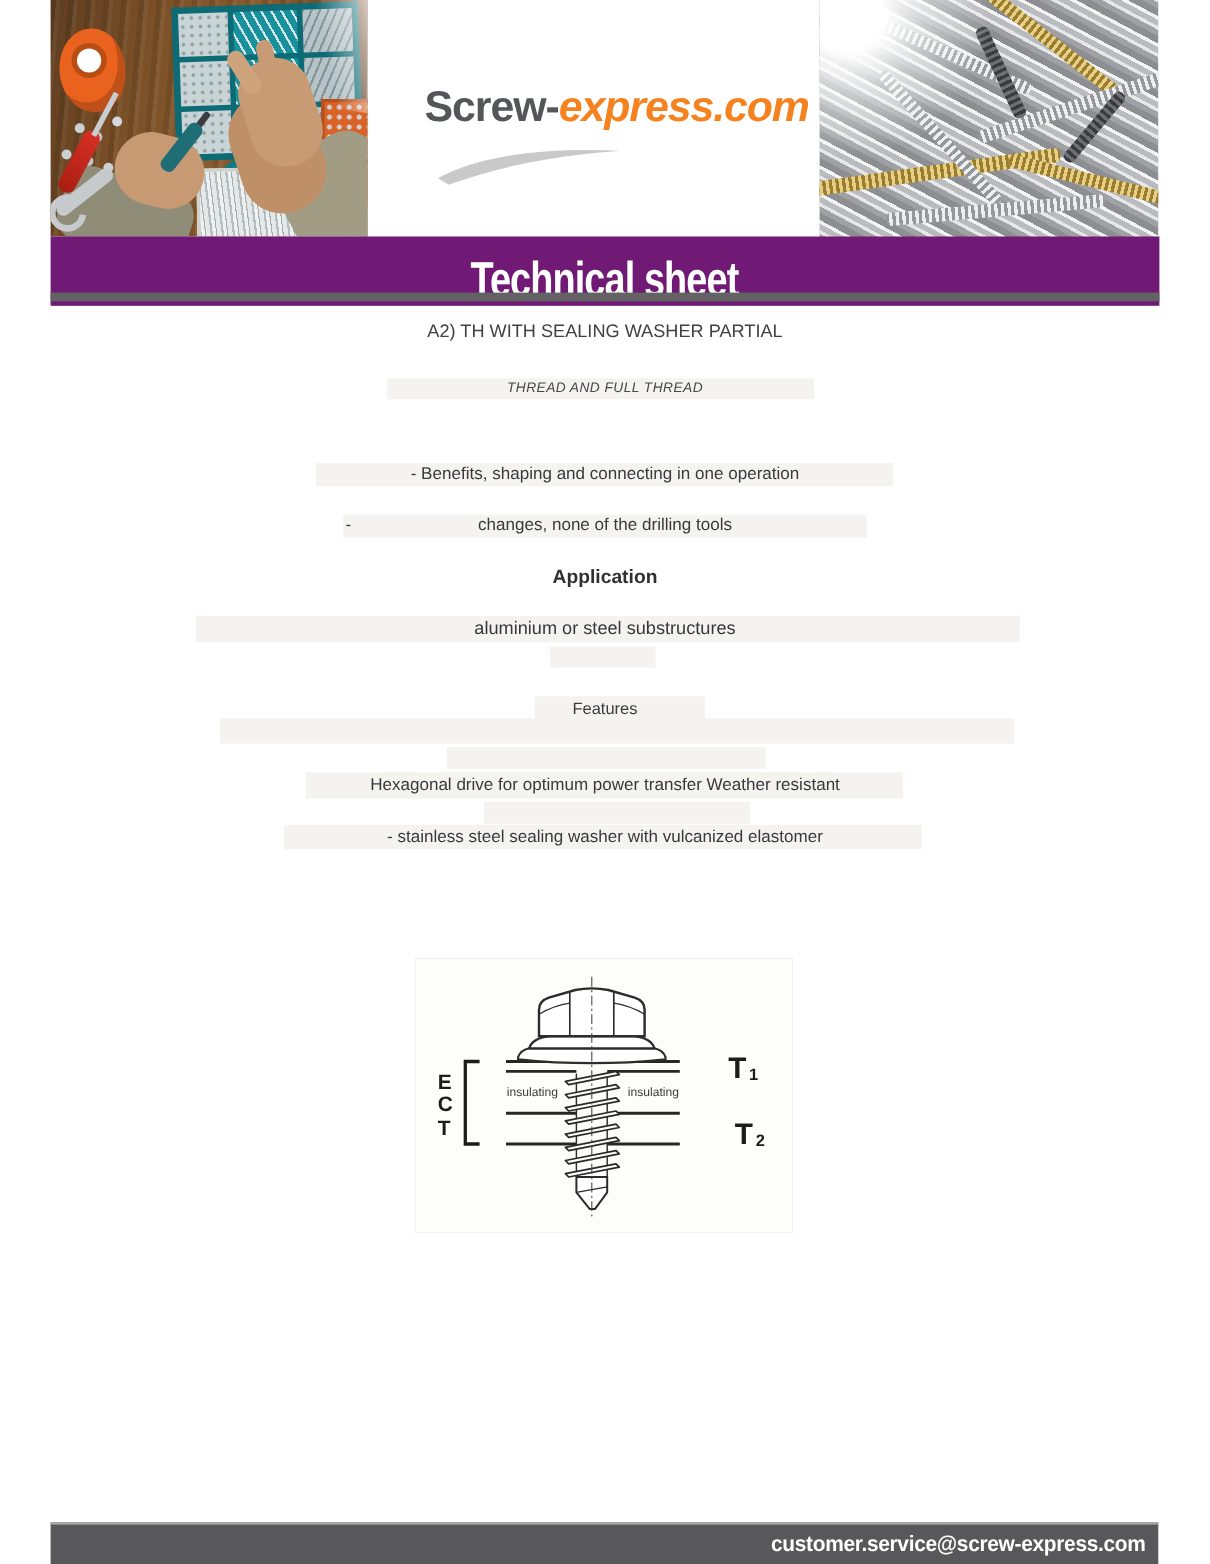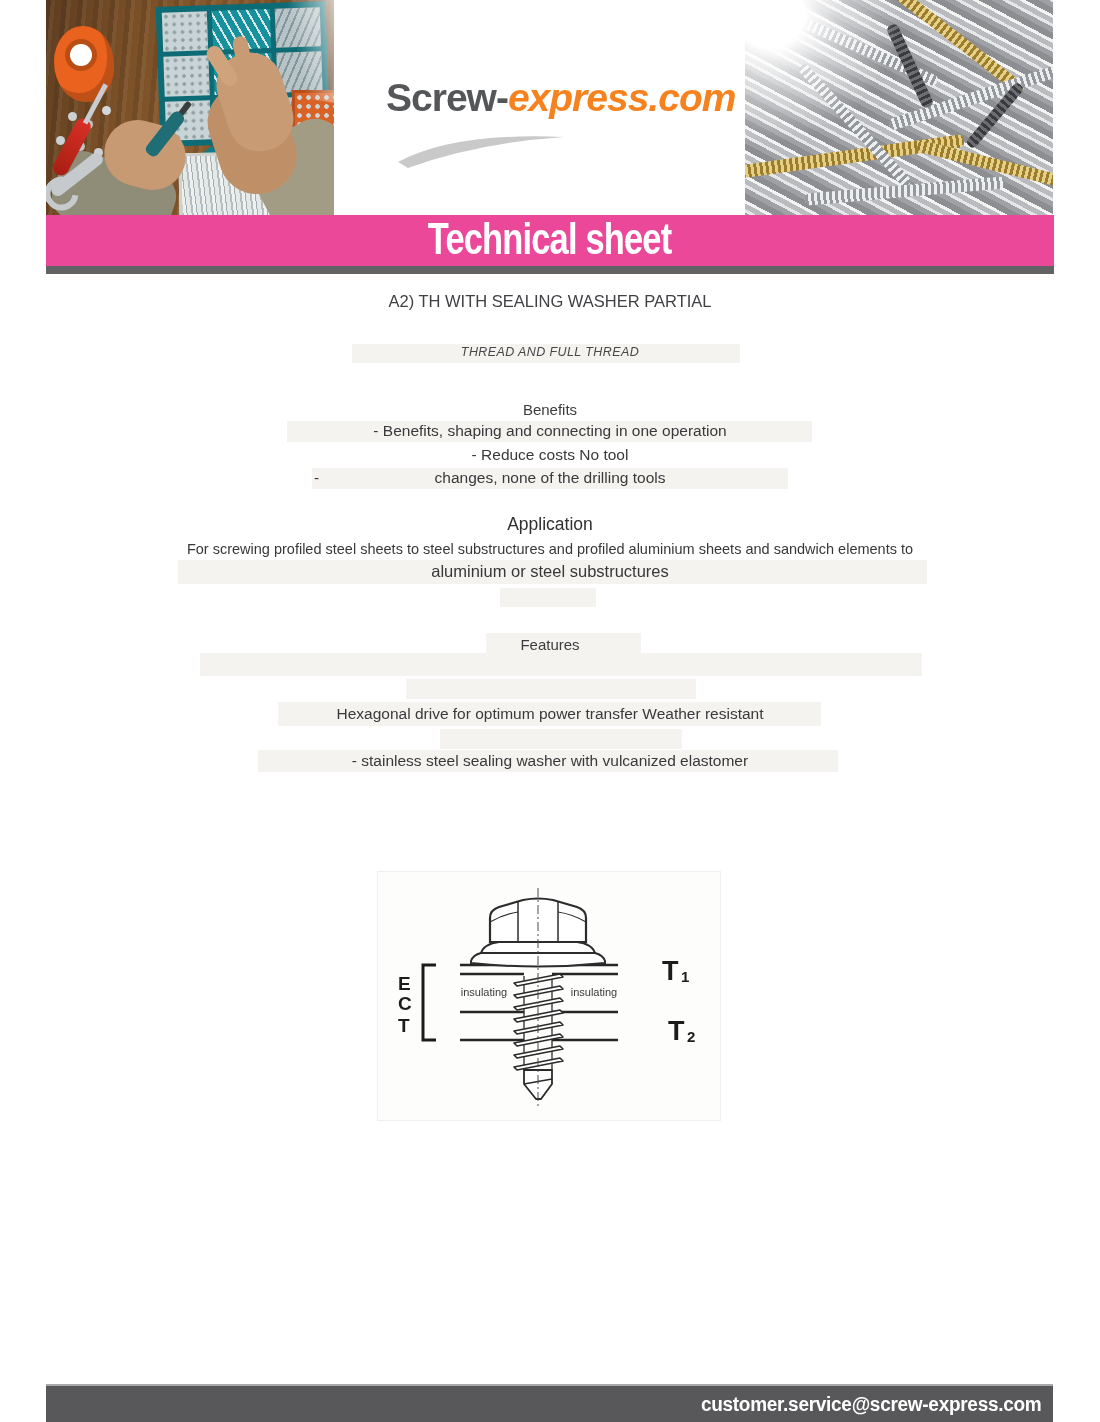--- a/index.html
+++ b/index.html
@@ -71,34 +71,34 @@
   .photo-right::after{content:"";position:absolute;inset:0;
     background:radial-gradient(circle at 8% 6%,#ffffff 0 34px,rgba(255,255,255,.55) 70px,rgba(255,255,255,0) 130px);}
 
   
   .logo{left:386px;top:76px;font-size:39px;font-weight:bold;letter-spacing:-1px;white-space:nowrap;}
   .logo .p1{color:#55565a;}
   .logo .p2{color:#f5821f;font-style:italic;}
   .swoosh{left:392px;top:128px;}
 
   
-  .banner{left:46px;top:215px;width:1008px;height:51px;background:#ec4899;display:flex;
-    align-items:flex-start;justify-content:center;}
+  .banner{left:46px;top:215px;width:1008px;height:63px;background:#701a75;display:flex;
+    align-items:flex-end;justify-content:center;}
   .banner span{display:inline-block;color:#fff;font-weight:bold;font-size:42px;letter-spacing:-1px;
     transform:scaleX(.82) scaleY(1.06);}
   .strip{left:46px;top:266px;width:1008px;height:8px;background:#626264;}
 
   
   .ctext{left:46px;width:1008px;text-align:center;z-index:2;}
   .band{background:#f4f3f0;z-index:1;}
   .title{top:288px;font-size:16.5px;line-height:26px;color:#414044;}
   .subtitle{top:345px;font-size:12.5px;letter-spacing:.4px;color:#474749;font-style:italic;}
   .h-plain{font-size:15px;color:#3c3c3e;}
   .body-line{font-size:15.5px;color:#39393b;}
-  .app-head{top:514px;font-size:17.5px;font-weight:normal;color:#303032;}
+  .app-head{top:514px;font-size:17.5px;font-weight:bold;color:#303032;}
   .app-l1{top:541px;font-size:14.5px;color:#38383a;}
   .app-l2{top:562px;font-size:16.5px;color:#38383a;}
   .dash3{position:absolute;left:268px;top:0;}
 
   
   .diagram{left:378px;top:872px;width:342px;height:248px;background:#fdfdfb;box-shadow:0 0 0 1px #f1f0ec;}
 
   
   .footer-bar{left:46px;top:1384px;width:1007px;height:38px;background:#58585a;border-top:2px solid #a9a9ab;
     box-sizing:border-box;display:flex;align-items:center;justify-content:flex-end;padding-right:12px;}
@@ -173,30 +173,27 @@
   <div class="abs band" style="left:406px;top:679px;width:290px;height:20px;"></div>
   <div class="abs band" style="left:278px;top:702px;width:543px;height:24px;"></div>
   <div class="abs band" style="left:440px;top:729px;width:242px;height:20px;"></div>
   <div class="abs band" style="left:258px;top:750px;width:580px;height:22px;"></div>
 
   <div class="abs ctext title">
     <div>A2) TH WITH SEALING WASHER PARTIAL</div>
   </div>
   <div class="abs ctext subtitle">THREAD AND FULL THREAD</div>
 
-  <div class="abs ctext h-plain" style="top:401px;">Benefits</div>
   <div class="abs ctext body-line" style="top:422px;">- Benefits, shaping and connecting in one operation</div>
-  <div class="abs ctext body-line" style="top:446px;">- Reduce costs No tool</div>
   <div class="abs ctext body-line" style="top:469px;">
     <span class="dash3">-</span>
     <span>changes, none of the drilling tools</span>
   </div>
 
   <div class="abs ctext app-head">Application</div>
-  <div class="abs ctext app-l1">For screwing profiled steel sheets to steel substructures and profiled aluminium sheets and sandwich elements to</div>
   <div class="abs ctext app-l2">aluminium or steel substructures</div>
 
   <div class="abs ctext h-plain" style="top:636px;">Features</div>
   <div class="abs ctext body-line" style="top:705px;">Hexagonal drive for optimum power transfer Weather resistant</div>
   <div class="abs ctext body-line" style="top:752px;">- stainless steel sealing washer with vulcanized elastomer</div>
 
   <div class="abs diagram">
     <svg width="342" height="248" viewBox="0 0 342 248">
 
       <g stroke="#262626" stroke-width="2.6">

